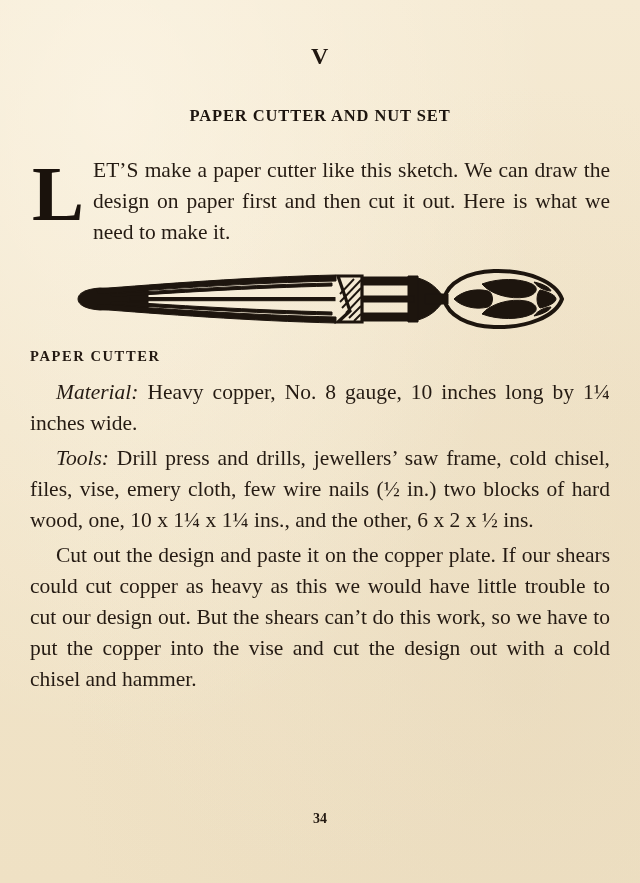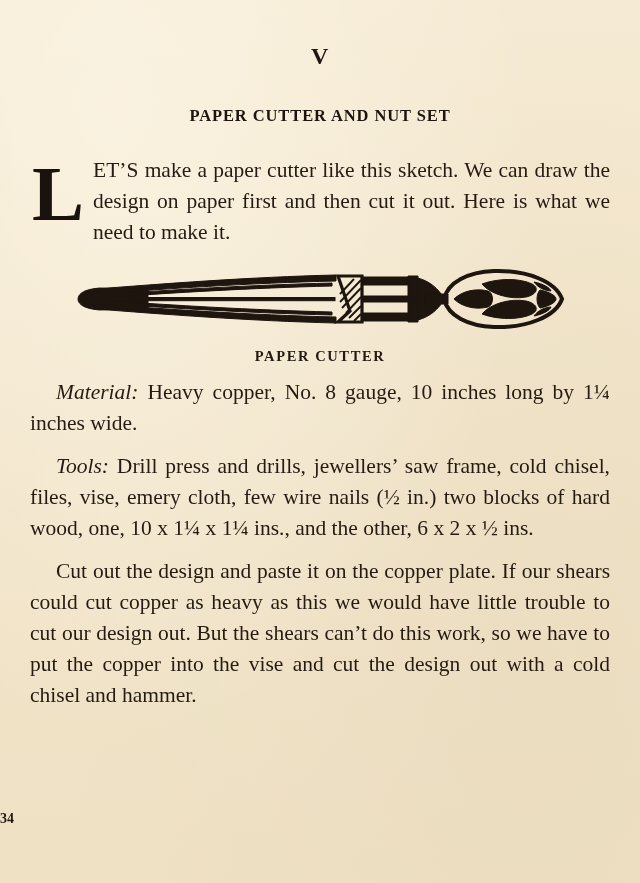--- a/index.html
+++ b/index.html
@@ -83,51 +83,52 @@
     margin-top: 2px;
     font-family: "Liberation Serif", "DejaVu Serif", serif;
     color: #1a120c;
   }
 
   .para {
     text-indent: 26px;
     margin-top: 7px;
   }
   .para.spaced {
-    margin-top: 12px;
+    margin-top: 4px;
   }
   .lead-italic {
     font-style: italic;
   }
 
   
   .illustration-wrap {
     text-align: center;
     margin: 16px 0 0 0;
     height: 78px;
   }
   .illustration-wrap svg {
     display: block;
     margin: 0 auto;
   }
   .figure-caption {
-    text-align: center;
+    text-align: left;
     font-size: 14.5px;
     font-weight: bold;
     letter-spacing: 1.6px;
     margin: 6px 0 12px 0;
     color: #241a12;
   }
 
   
   .page-number {
     position: absolute;
     bottom: 56px;
     left: 0;
     right: 0;
+    text-align: center;
     font-size: 14px;
     font-weight: bold;
     color: #241a12;
   }
 </style>
 </head>
 <body style="background: rgb(242, 230, 204); color: rgb(35, 26, 18);">
 
 <div class="paper-grain"></div>
 

